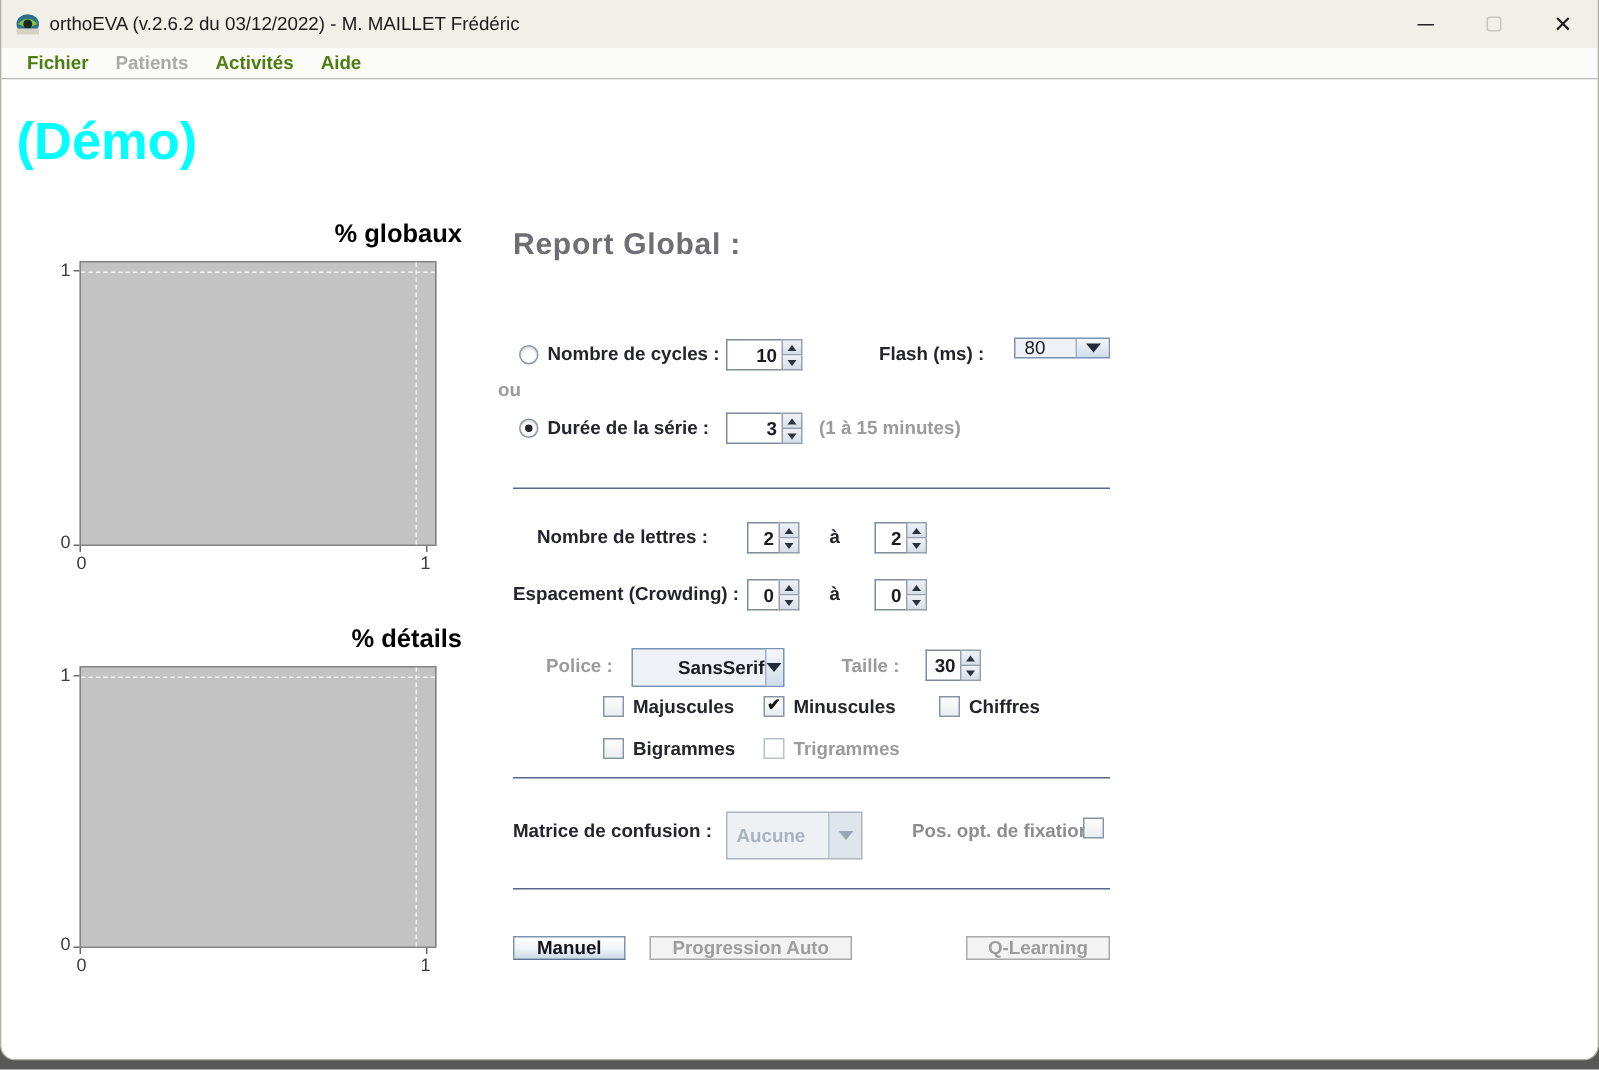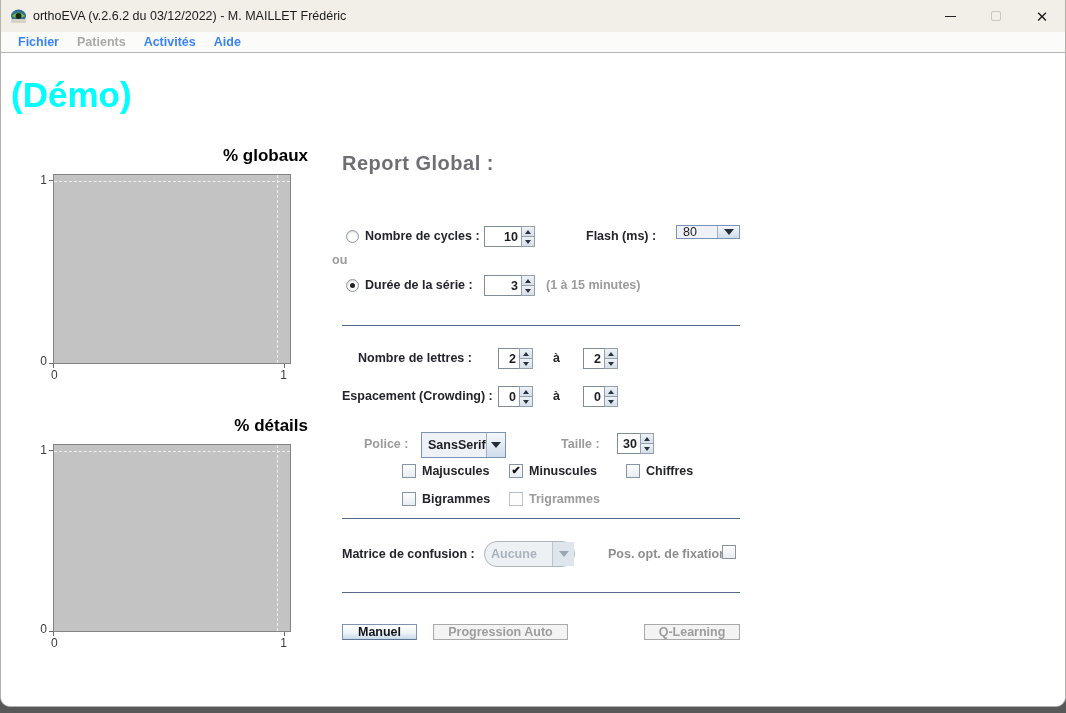--- a/index.html
+++ b/index.html
@@ -15,21 +15,21 @@
   .win-title { font-size:12.5px; color:#1b1b1b; }
   .win-controls { margin-left:auto; display:flex; height:100%; }
   .win-btn { width:46px; height:100%; display:flex; align-items:center; justify-content:center; }
   .glyph-min { width:11px; height:0; border-top:1.6px solid #222; display:block; }
   .glyph-max { width:10px; height:10px; border:1.4px solid #c9c6c1; display:block; border-radius:2px; }
   .glyph-close { font-size:15px; color:#1b1b1b; line-height:1; }
 
   
   .menubar { height:21px; background:#fbfbfa; border-bottom:1px solid #b7b7b7;
              display:flex; align-items:center; padding-left:8px; }
-  .menu-item { font-size:12.5px; font-weight:bold; color:#3b82f6; padding:0 9px; cursor:default; }
+  .menu-item { font-size:12.5px; font-weight:bold; color:#4d7c0f; padding:0 9px; cursor:default; }
   .menu-item.disabled { color:#aaaaaa; }
 
   
   .content { position:relative; width:100%; height:653px; background:#ffffff; }
 
   .demo { position:absolute; left:10px; top:22px; font-size:35px; font-weight:bold; color:#00ffff; }
 
   
   .chart { position:absolute; left:35px; width:272px; }
   .chart-title { text-align:right; font-size:17px; font-weight:bold; color:#000; margin-bottom:8px; }
@@ -312,21 +312,21 @@
                 <i class="tri-dn"></i>
               </span>
           </span>
         </span>
       </div>
 
       <div class="frow" style="top:292px; left:22px;">
         <span class="lbl-gray">Police :</span>
       </div>
       <div class="frow" style="top:287px; left:79px;">
-        <span class="combo" style="width:85px; height:26px;">
+        <span class="combo" style="width:102px; height:26px;padding-left:24px;">
           <span class="combo-val bold">SansSerif</span>
           <span class="combo-btn">
               <i class="tri-combo"></i>
             </span>
         </span>
       </div>
       <div class="frow" style="top:292px; left:219px;">
         <span class="lbl-gray">Taille :</span>
       </div>
       <div class="frow" style="top:288px; left:275px;">
@@ -374,21 +374,21 @@
           </span>
         <span class="cb-lbl">Trigrammes</span>
       </div>
 
       <div class="sep" style="top:373px;"></div>
 
       <div class="frow" style="top:402px; left:0;">
         <span class="lbl">Matrice de confusion :</span>
       </div>
       <div class="frow" style="top:396px; left:142px;">
-        <span class="combo disabled" style="width:91px; height:26px;border-radius:13px;">
+        <span class="combo disabled" style="width:91px; height:32px;">
           <span class="combo-val">Aucune</span>
           <span class="combo-btn">
               <i class="tri-combo"></i>
             </span>
         </span>
       </div>
       <div class="frow" style="top:402px; left:266px;">
         <span class="lbl-gray" style="color:#8d8d8d;">Pos. opt. de fixation</span>
       </div>
       <div class="frow" style="top:400px; left:380px;">

